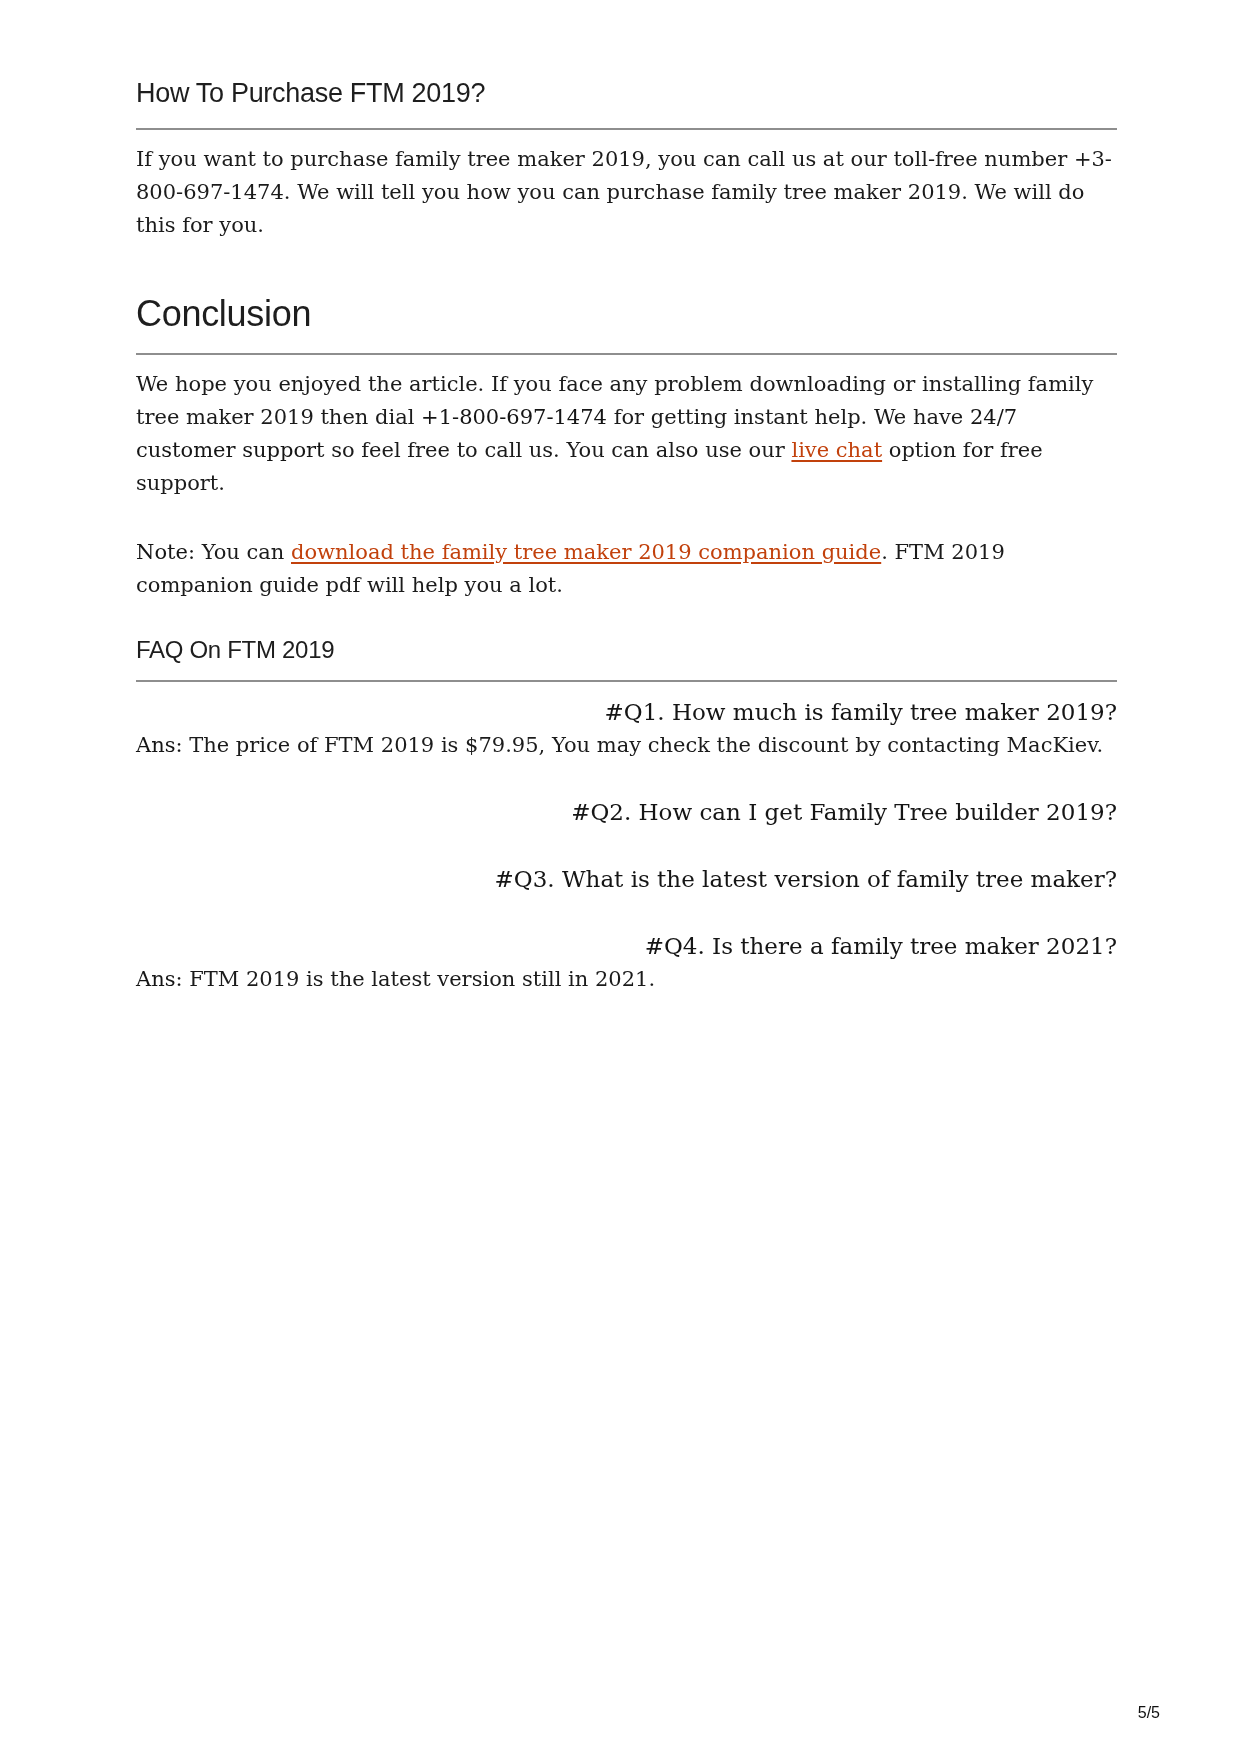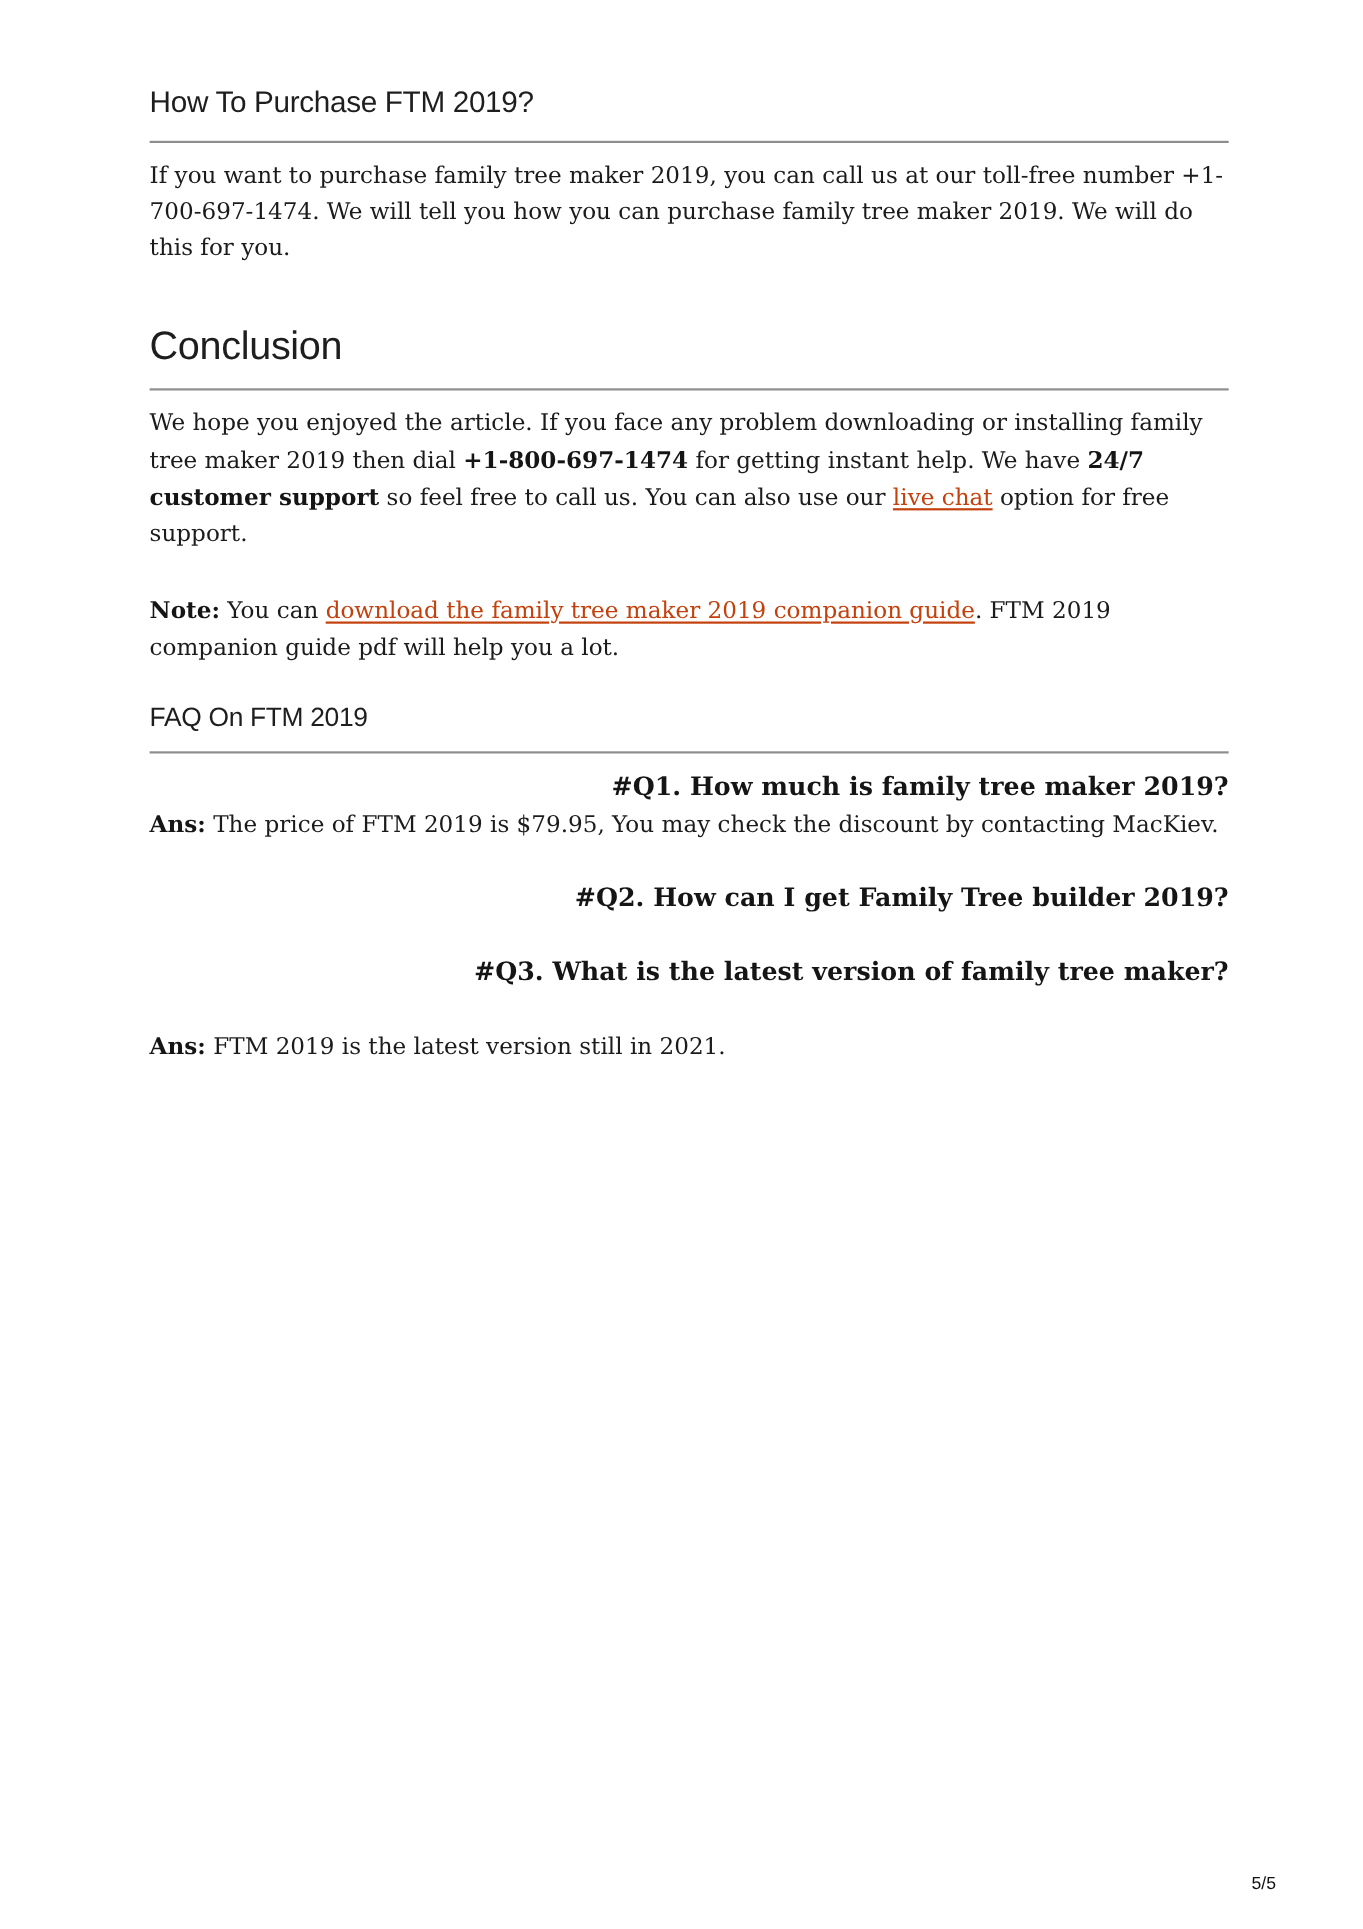--- a/index.html
+++ b/index.html
@@ -52,21 +52,21 @@
     font-family: "DejaVu Serif", serif;
     font-size: 21px;
     line-height: 33px;
     color: #1b1b1b;
     margin: 13px 0 0 0;
   }
   .note-para {
     margin-top: 36px;
   }
   .body-text strong, .q-title, .ans-label {
-    font-weight: bold;
+    font-weight: normal;
     color: #151515;
   }
   .doc-link {
     color: #c2410c;
     text-decoration: underline;
     text-underline-offset: 3px;
     cursor: pointer;
   }
   .faq-item {
     font-family: "DejaVu Serif", serif;
@@ -93,21 +93,21 @@
   }
 </style>
 </head>
 <body>
 
 <div class="page">
   <div class="content">
 
     <h1 class="sans-heading purchase-heading">How To Purchase FTM 2019?</h1>
     <hr class="divider">
-    <p class="body-text">If you want to purchase family tree maker 2019, you can call us at our toll-free number +1-700-697-1474. We will tell you how you can purchase family tree maker 2019. We will do this for you.</p>
+    <p class="body-text">If you want to purchase family tree maker 2019, you can call us at our toll-free number +3-800-697-1474. We will tell you how you can purchase family tree maker 2019. We will do this for you.</p>
 
     <h2 class="sans-heading conclusion-heading">Conclusion</h2>
     <hr class="divider">
     <p class="body-text">
       <span>We hope you enjoyed the article. If you face any problem downloading or installing family tree maker 2019 then dial </span><strong>+1-800-697-1474</strong><span> for getting instant help. We have </span><strong>24/7 customer support</strong><span> so feel free to call us. You can also use our </span><a class="doc-link">live chat</a><span> option for free support.</span>
     </p>
     <p class="body-text note-para">
       <strong>Note:</strong><span> You can </span><a class="doc-link">download the family tree maker 2019 companion guide</a><span>. FTM 2019 companion guide pdf will help you a lot.</span>
     </p>
 
@@ -121,19 +121,20 @@
 
     <div class="faq-item">
       <div class="q-title">#Q2. How can I get Family Tree builder 2019?</div>
     </div>
 
     <div class="faq-item">
       <div class="q-title">#Q3. What is the latest version of family tree maker?</div>
     </div>
 
     <div class="faq-item">
+      <div class="q-title">#Q4. Is there a family tree maker 2021?</div>
       <div><strong class="ans-label">Ans:</strong><span> FTM 2019 is the latest version still in 2021.</span></div>
     </div>
 
   </div>
 
   <div class="page-footer">5/5</div>
 </div>
 
 </body></html>

